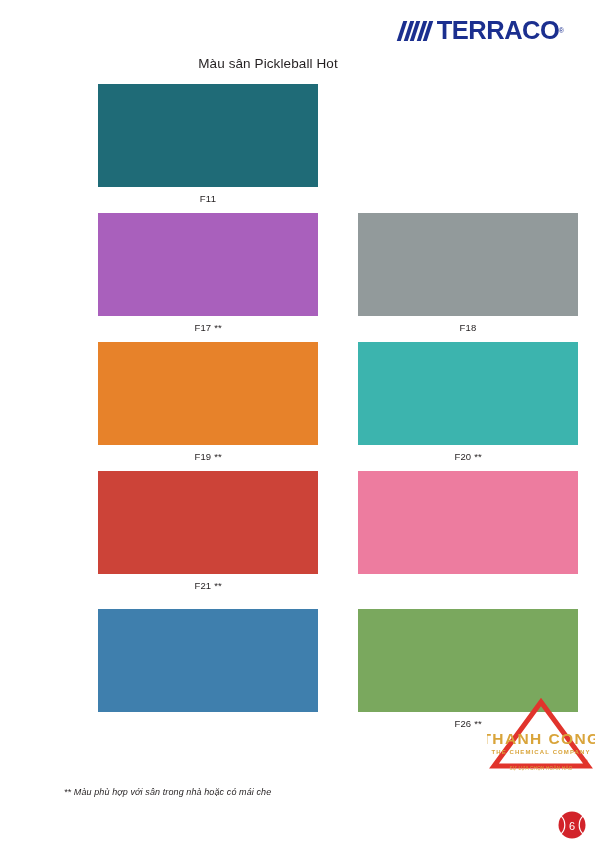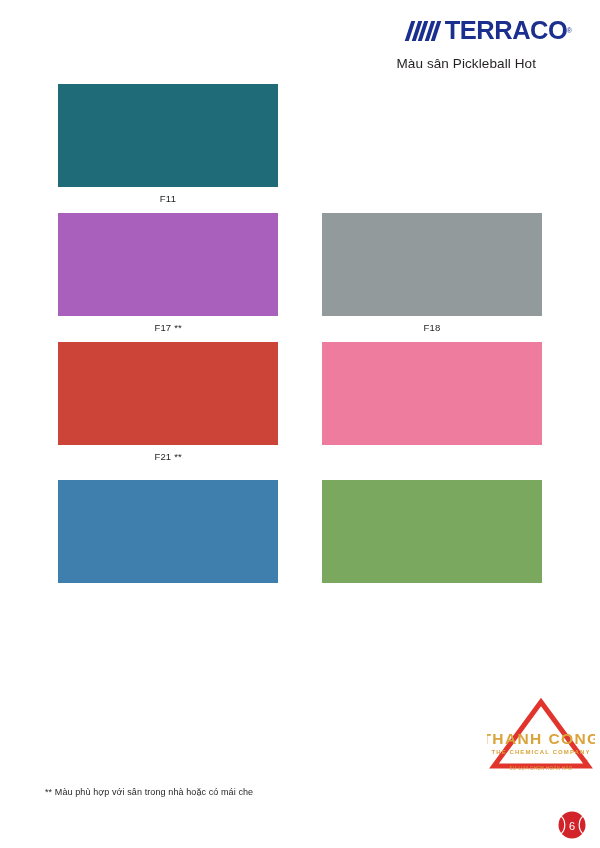--- a/index.html
+++ b/index.html
@@ -11,21 +11,21 @@
   }
   .page {
     position: relative;
     width: 600px; height: 848px;
     background: #ffffff;
   }
 
   
   .header {
     position: absolute;
-    top: 18px; right: 28px;
+    top: 18px; right: 36px;
     display: flex; align-items: center;
   }
   .terraco-slashes {
     display: flex; align-items: flex-end;
     margin-right: 5px;
   }
   .terraco-slashes i {
     display: block;
     width: 4px; height: 20px;
     background: #1b2f8f;
@@ -46,38 +46,38 @@
     font-size: 7px;
     color: #1b2f8f;
     vertical-align: super;
     margin-left: 1px;
   }
 
   
   .page-title {
     position: absolute;
     top: 56px; left: 0; width: 536px;
-    text-align: right;
+    text-align: center;
     font-size: 13.5px;
     color: #231f20;
     letter-spacing: 0.1px;
   }
 
   
   .grid {
     position: absolute;
     top: 84px; left: 58px;
     width: 484px;
   }
   .row {
     display: flex;
     justify-content: space-between;
     margin-bottom: 9px;
   }
-  .cell { width: 220px; }
+  .cell { width: 220px; margin-left: 40px; }
   .swatch {
     width: 220px; height: 103px;
     display: block;
   }
   .swatch.textured {
     background-image:
       radial-gradient(circle at 12% 22%, rgba(255,255,255,.22) 0 1.1px, transparent 1.6px),
       radial-gradient(circle at 38% 64%, rgba(0,0,0,.05) 0 1.2px, transparent 1.7px),
       radial-gradient(circle at 66% 18%, rgba(255,255,255,.18) 0 1.0px, transparent 1.5px),
       radial-gradient(circle at 85% 78%, rgba(0,0,0,.045) 0 1.3px, transparent 1.8px),
@@ -93,22 +93,23 @@
     letter-spacing: 0.2px;
   }
   .swatch-label .stars {
     font-size: 9.5px;
     letter-spacing: 0;
   }
 
   
   .footnote {
     position: absolute;
-    left: 45px; top: 787px;
+    left: 64px; top: 787px;
     font-size: 9px;
+    font-style: italic;
     color: #231f20;
     letter-spacing: 0.1px;
   }
 
   
   .tc-logo {
     position: absolute;
     left: 487px; top: 694px;
     width: 108px; height: 80px;
     pointer-events: none;
@@ -173,20 +174,36 @@
       </div>
       <div class="cell">
         <div class="swatch" style="background:#929a9b"></div>
         <div class="swatch-label">
           <span>F18</span>
           <span class="stars"></span>
         </div>
       </div>
     </div>
 
+    <div class="row">
+      <div class="cell">
+        <div class="swatch" style="background:#e7822a"></div>
+        <div class="swatch-label">
+          <span>F19</span>
+          <span class="stars">**</span>
+        </div>
+      </div>
+      <div class="cell">
+        <div class="swatch" style="background:#3cb4ae"></div>
+        <div class="swatch-label">
+          <span>F20</span>
+          <span class="stars">**</span>
+        </div>
+      </div>
+    </div>
 
     <div class="row">
       <div class="cell">
         <div class="swatch" style="background:#cc4338"></div>
         <div class="swatch-label">
           <span>F21</span>
           <span class="stars">**</span>
         </div>
       </div>
       <div class="cell">
@@ -196,20 +213,24 @@
 
     <div class="row">
     </div>
 
     <div class="row">
       <div class="cell">
         <div class="swatch" style="background:#3f7fad"></div>
       </div>
       <div class="cell">
         <div class="swatch" style="background:#7aa85e"></div>
+        <div class="swatch-label">
+          <span>F26</span>
+          <span class="stars">**</span>
+        </div>
       </div>
     </div>
 
   </div>
 
   <div class="footnote">** Màu phù hợp với sân trong nhà hoặc có mái che</div>
 
   <svg class="tc-logo" viewBox="0 0 108 80">
     <polygon points="54,8 101,72 7,72" fill="none" stroke="#e1342c" stroke-width="5"></polygon>
     <text x="54" y="50" text-anchor="middle" font-family="Liberation Sans, sans-serif" font-size="15.5" font-weight="bold" letter-spacing="1.4" fill="#d9a43a">THANH CONG</text>

